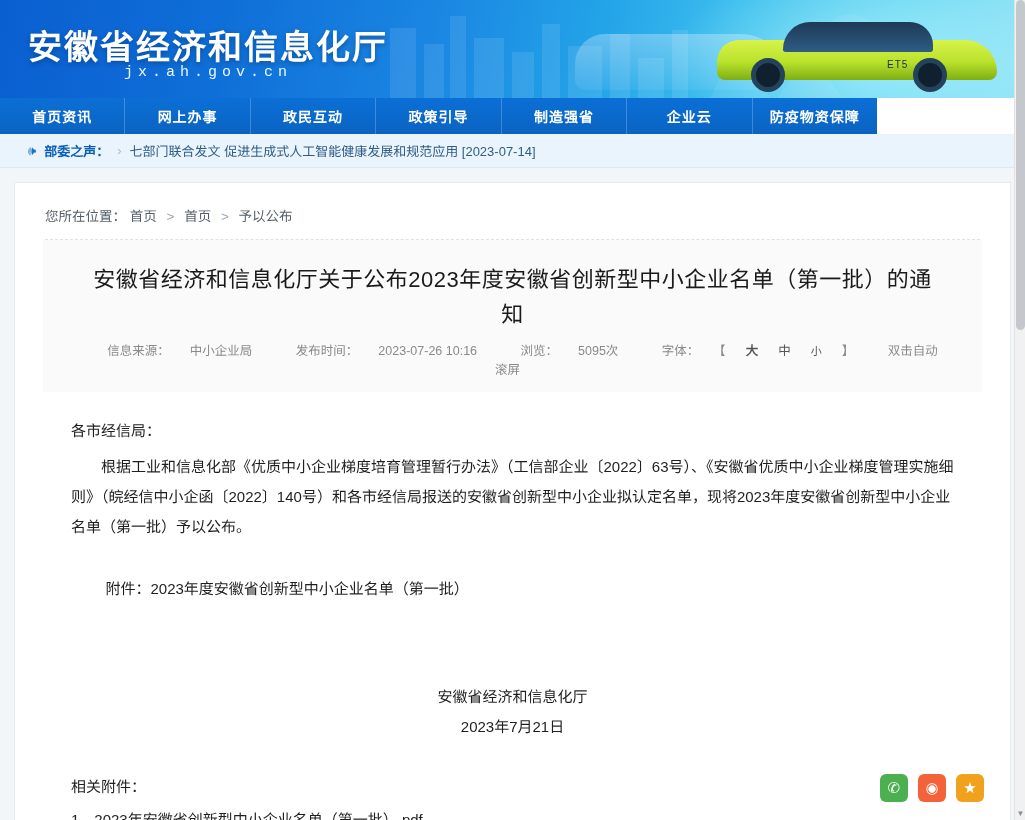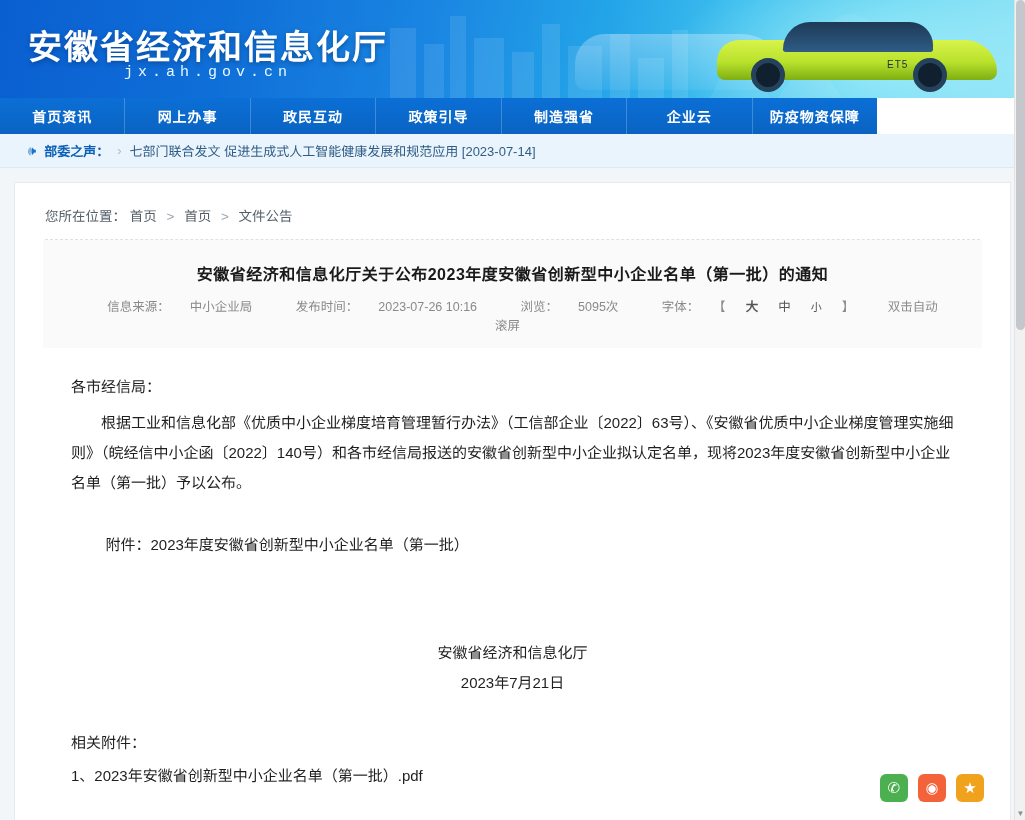--- a/index.html
+++ b/index.html
@@ -165,22 +165,22 @@
   .breadcrumb .crumb { color: #555f69; cursor: pointer; }
   .breadcrumb .arrow { color: #9aa6b1; margin: 0 6px; }
 
   .doc-head {
     background: #fafafa;
     margin: 0 28px;
     padding: 22px 40px 14px 40px;
   }
   .doc-title {
     text-align: center;
-    font-size: 16px;
-    font-weight: bold;
+    font-size: 22px;
+    font-weight: normal;
     color: #1a1a1a;
     line-height: 1.6;
     letter-spacing: .5px;
   }
   .doc-meta {
     margin-top: 8px;
     text-align: center;
     font-size: 12.5px;
     color: #8a8a8a;
   }
@@ -318,21 +318,21 @@
 
   <div class="content-wrap">
     <div class="card">
 
       <div class="breadcrumb">
         <span>您所在位置：</span>
         <span class="crumb">首页</span>
         <span class="arrow">&gt;</span>
         <span class="crumb">首页</span>
         <span class="arrow">&gt;</span>
-        <span class="crumb">文件公告</span>
+        <span class="crumb">予以公布</span>
       </div>
 
       <div class="doc-head">
         <div class="doc-title">安徽省经济和信息化厅关于公布2023年度安徽省创新型中小企业名单（第一批）的通知</div>
         <div class="doc-meta">
           <span><span>信息来源：</span><span>中小企业局</span></span>
           <span><span>发布时间：</span><span>2023-07-26 10:16</span></span>
           <span><span>浏览：</span><span>5095次</span></span>
           <span><span class="fs-label">字体：</span><span>【</span><span class="fs-big">大</span><span class="fs-mid">中</span><span class="fs-small">小</span><span>】</span></span>
           <span class="scroll">双击自动滚屏</span>

